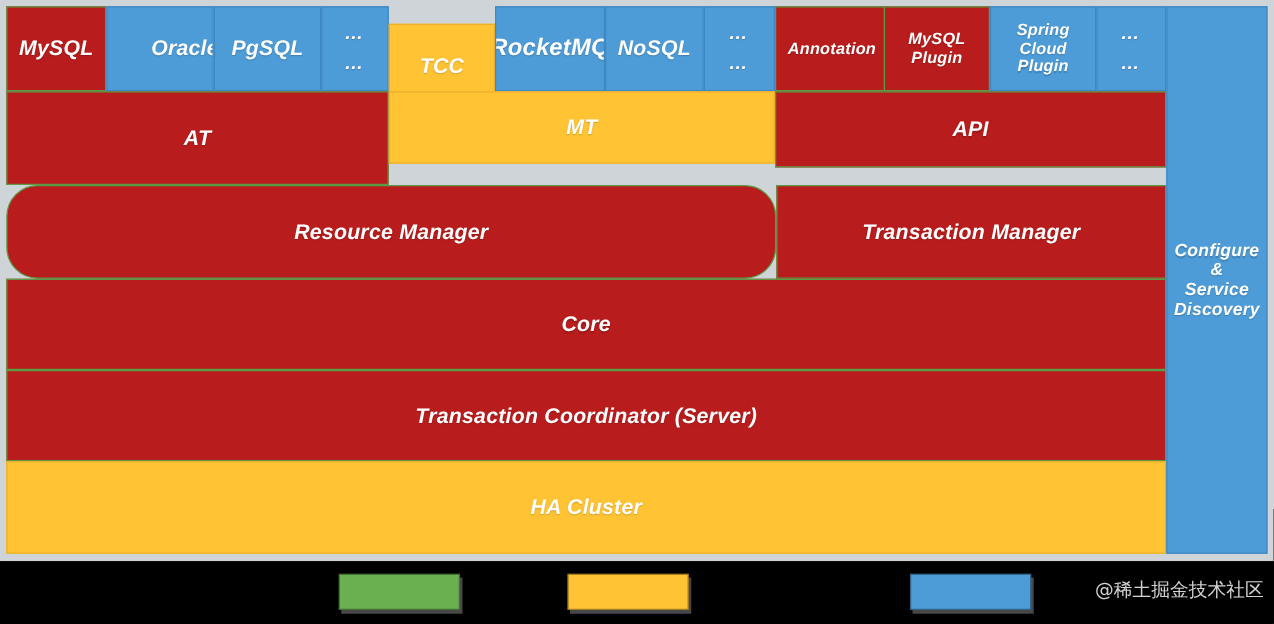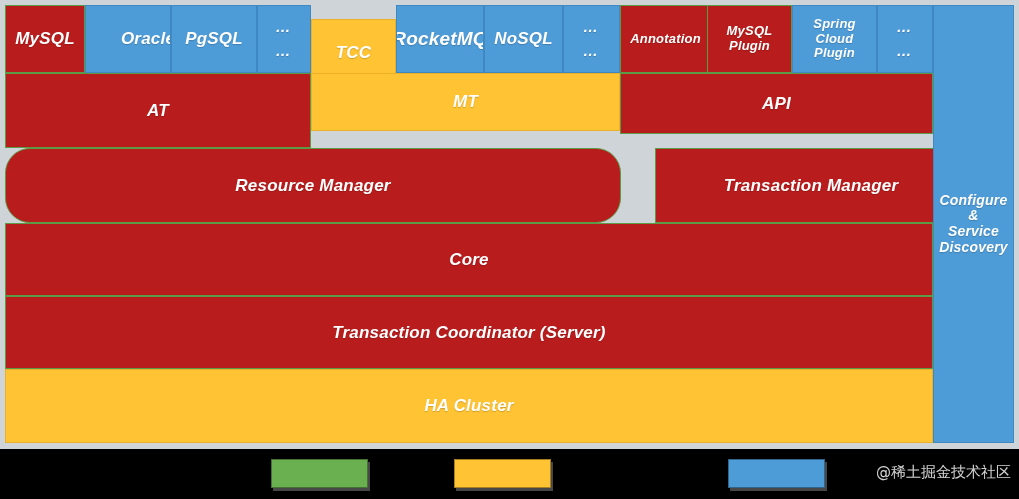--- a/index.html
+++ b/index.html
@@ -88,21 +88,21 @@
 Cloud
 Plugin</div>
     <div class="cell blue dots" style="left:877px;top:5px;width:56px;height:68px;white-space:pre;">…
 …</div>
 
     <div class="cell green t-band" style="left:5px;top:73px;width:306px;height:75px;">AT</div>
     <div class="cell orange t-band" style="left:311px;top:73px;width:309px;height:58px;font-style:italic;">MT</div>
     <div class="cell green t-band" style="left:620px;top:73px;width:313px;height:61px;">API</div>
 
     <div class="cell green t-band" style="left:5px;top:148px;width:616px;height:75px;border-radius:25px;">Resource Manager</div>
-    <div class="cell green t-band" style="left:655px;top:148px;width:312px;height:75px;">Transaction Manager</div>
+    <div class="cell green t-band" style="left:621px;top:148px;width:312px;height:75px;">Transaction Manager</div>
 
     <div class="cell green t-band" style="left:5px;top:223px;width:928px;height:73px;">Core</div>
 
     <div class="cell green t-band" style="left:5px;top:296px;width:928px;height:73px;">Transaction Coordinator (Server)</div>
 
     <div class="cell orange t-band" style="left:5px;top:369px;width:928px;height:74px;">HA Cluster</div>
 
     <div class="cell blue t-side" style="left:933px;top:5px;width:81px;height:438px;white-space:pre;">Configure
 &amp;
 Service

